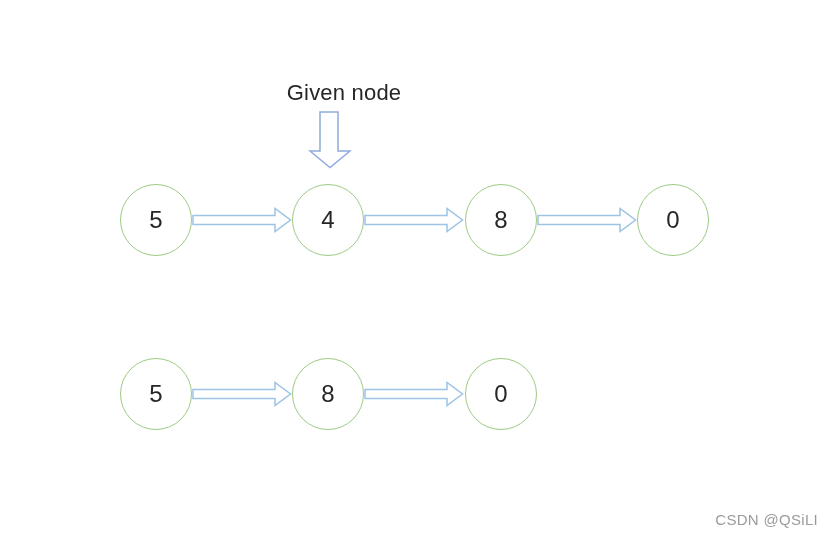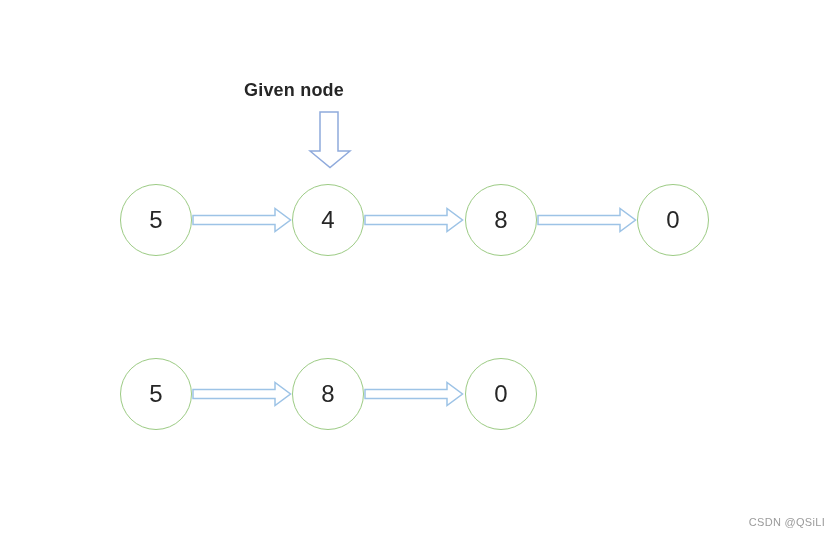--- a/index.html
+++ b/index.html
@@ -20,22 +20,23 @@
     height: 539px;
     background: var(--background);
     font-family: "Liberation Sans", sans-serif;
     overflow: hidden;
   }
   .annotation-label {
     position: absolute;
     left: 244px;
     top: 80px;
     width: 200px;
-    font-size: 18px;
-    font-weight: 700;
+    text-align: center;
+    font-size: 22px;
+    font-weight: 400;
     color: var(--annotation-text);
     letter-spacing: 0.2px;
   }
   .node {
     position: absolute;
     width: 72px;
     height: 72px;
     border: 1.5px solid var(--node-border);
     border-radius: 50%;
     background: var(--node-fill);
@@ -50,23 +51,23 @@
     fill: var(--node-fill);
     stroke: var(--link-arrow-stroke);
     stroke-width: 1.5;
     stroke-linejoin: miter;
   }
   .arrow-svg.down polygon {
     stroke: var(--annotation-arrow-stroke);
   }
   .watermark {
     position: absolute;
-    right: 8px;
+    right: 15px;
     bottom: 11px;
-    font-size: 11px;
+    font-size: 15px;
     color: var(--watermark-text);
     letter-spacing: 0.3px;
   }
 </style>
 </head>
 <body>
 
 <div class="canvas">
 
   <div class="annotation-label">Given node</div>

